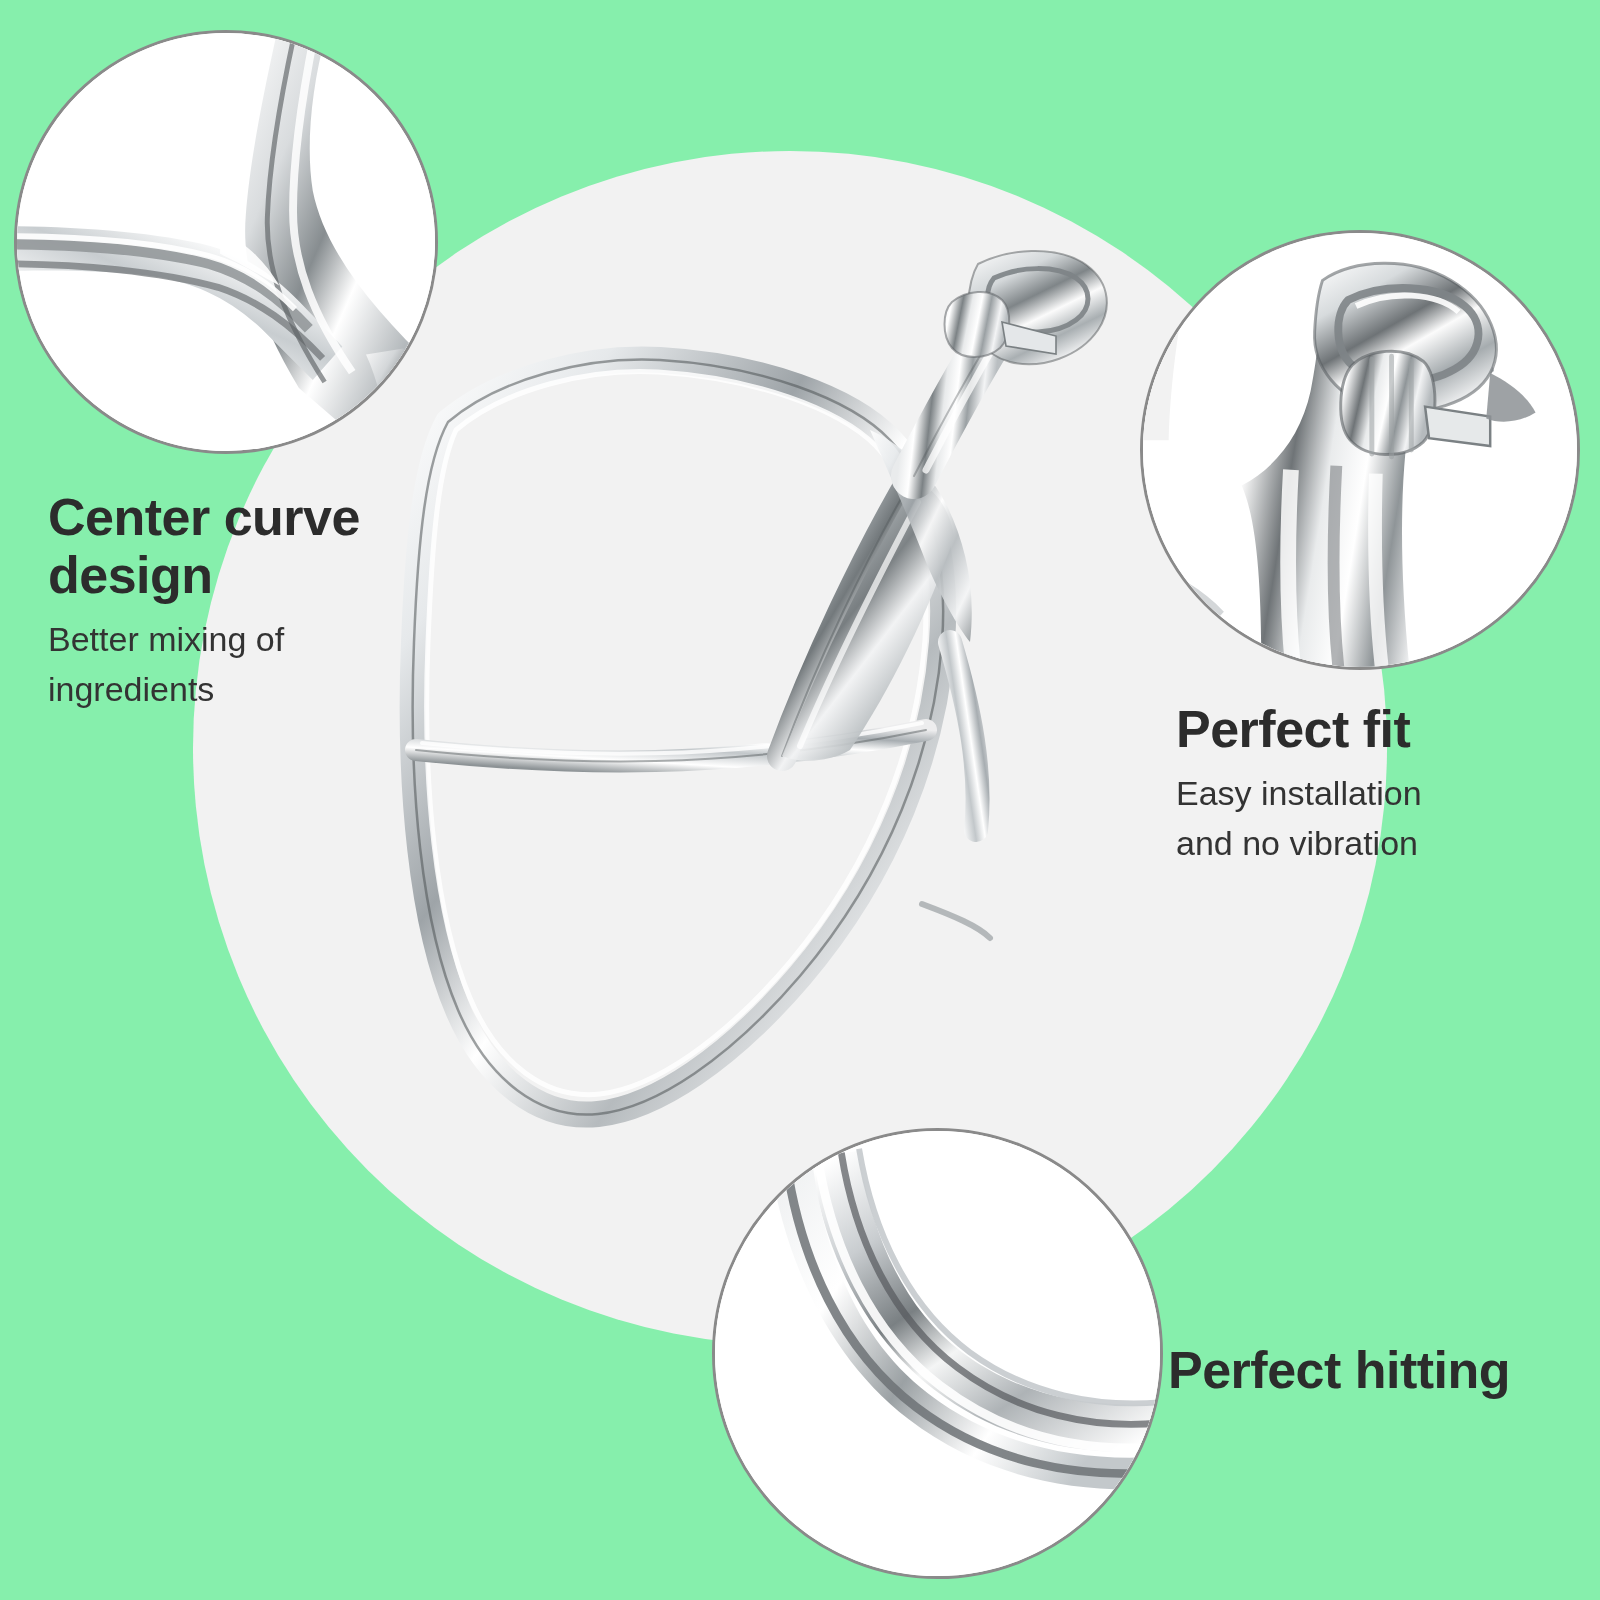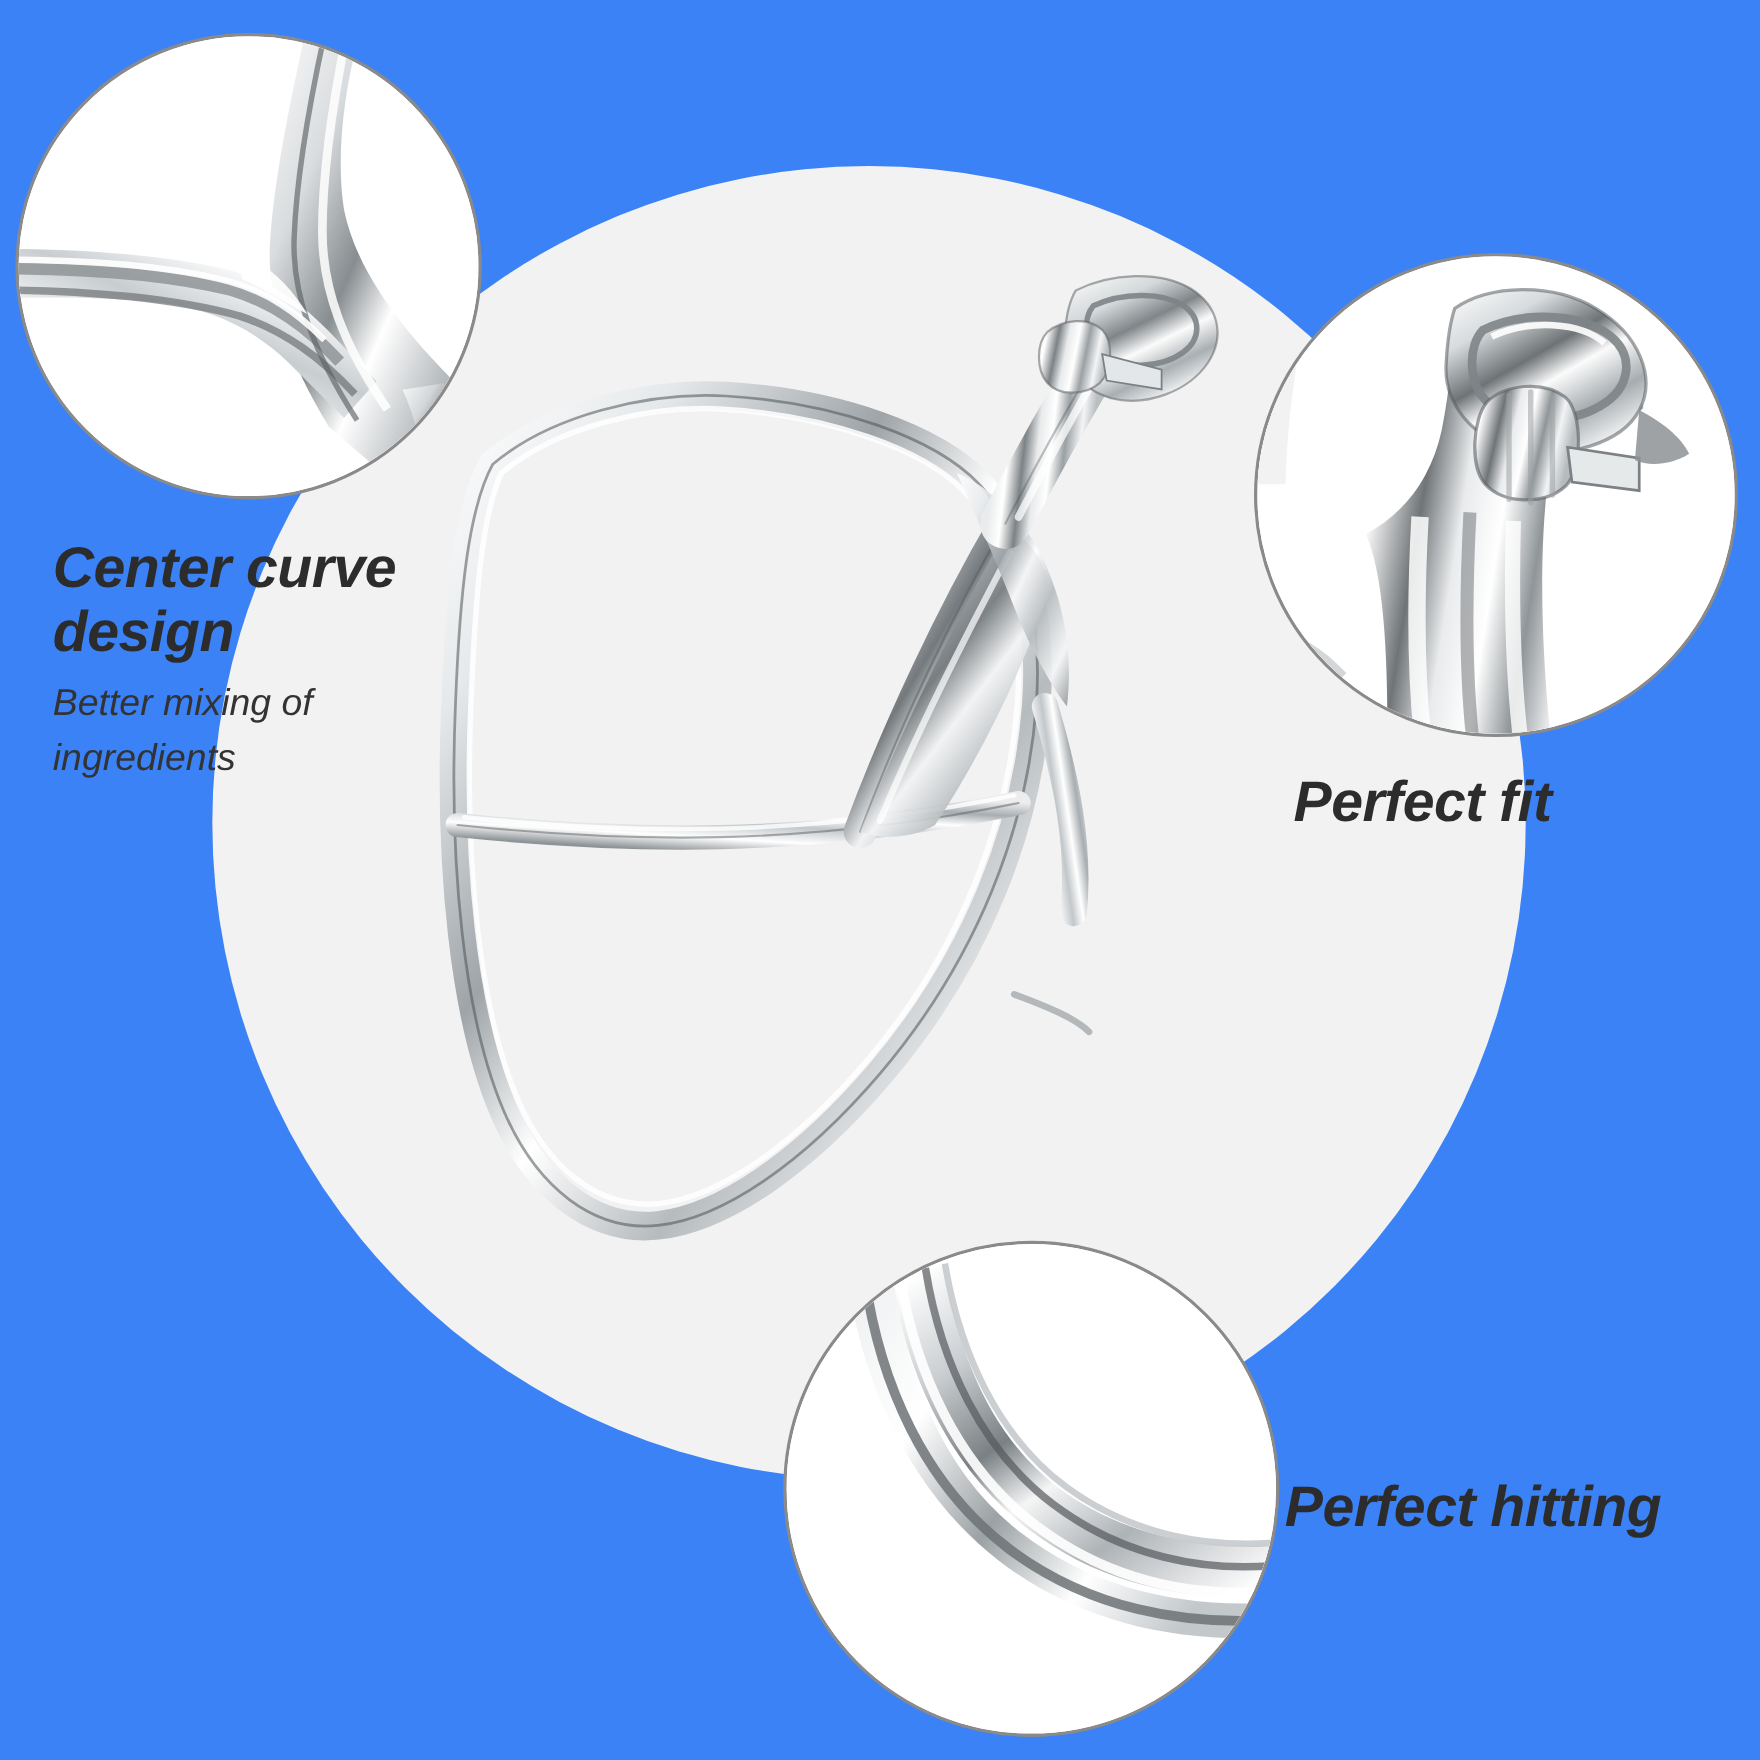--- a/index.html
+++ b/index.html
@@ -8,23 +8,22 @@
     background: #ffffff;
   }
   body {
     font-family: "Liberation Sans", sans-serif;
     -webkit-font-smoothing: antialiased;
   }
   #stage {
     position: relative;
     width: 1600px;
     height: 1600px;
-    background: #3b82f6;
+    background: #86efac;
     overflow: hidden;
-    font-style: italic;
   }
 
   
   .backdrop-circle {
     position: absolute;
     left: 193px;
     top: 151px;
     width: 1194px;
     height: 1194px;
     border-radius: 50%;
@@ -400,19 +399,21 @@
 
   <div class="feature feature-center-curve">
     <p class="title">Center curve
 design</p>
     <p class="subtitle">Better mixing of
 ingredients</p>
   </div>
 
   <div class="feature feature-perfect-fit">
     <p class="title">Perfect fit</p>
+    <p class="subtitle">Easy installation
+and no vibration</p>
   </div>
 
   <div class="feature feature-perfect-radian">
     <p class="title">Perfect hitting</p>
   </div>
 
 </div>
 
 </body></html>

